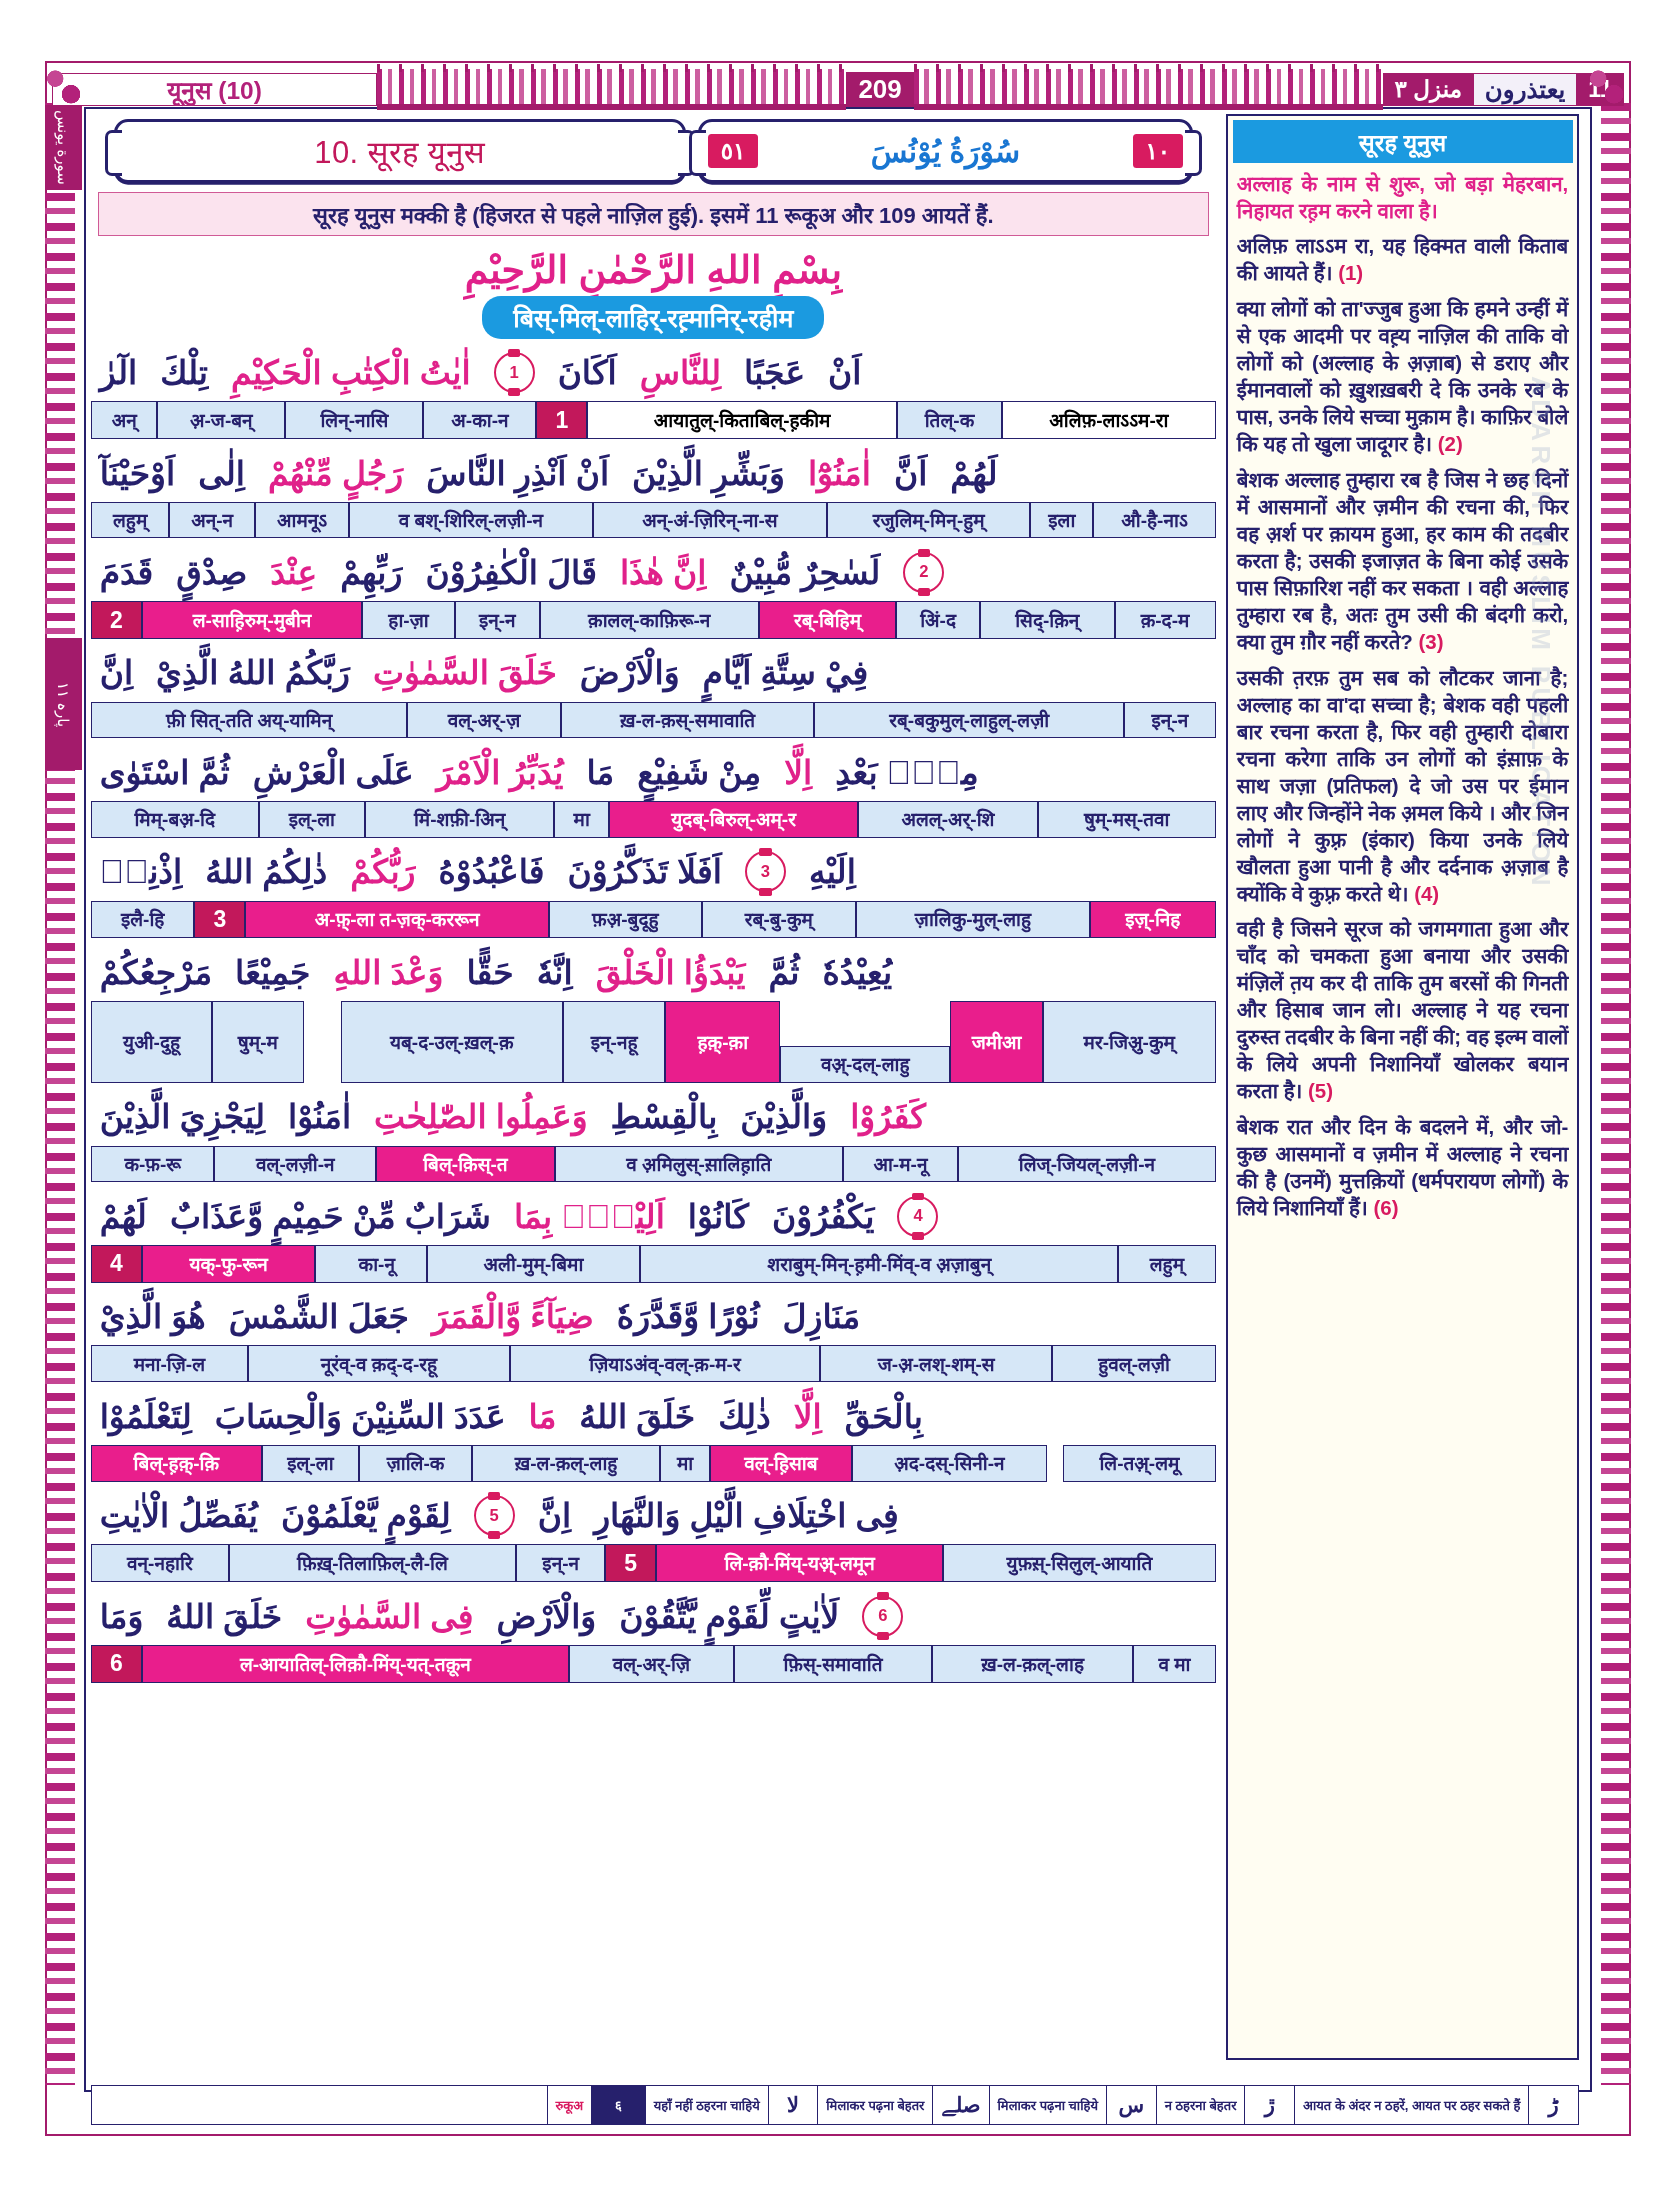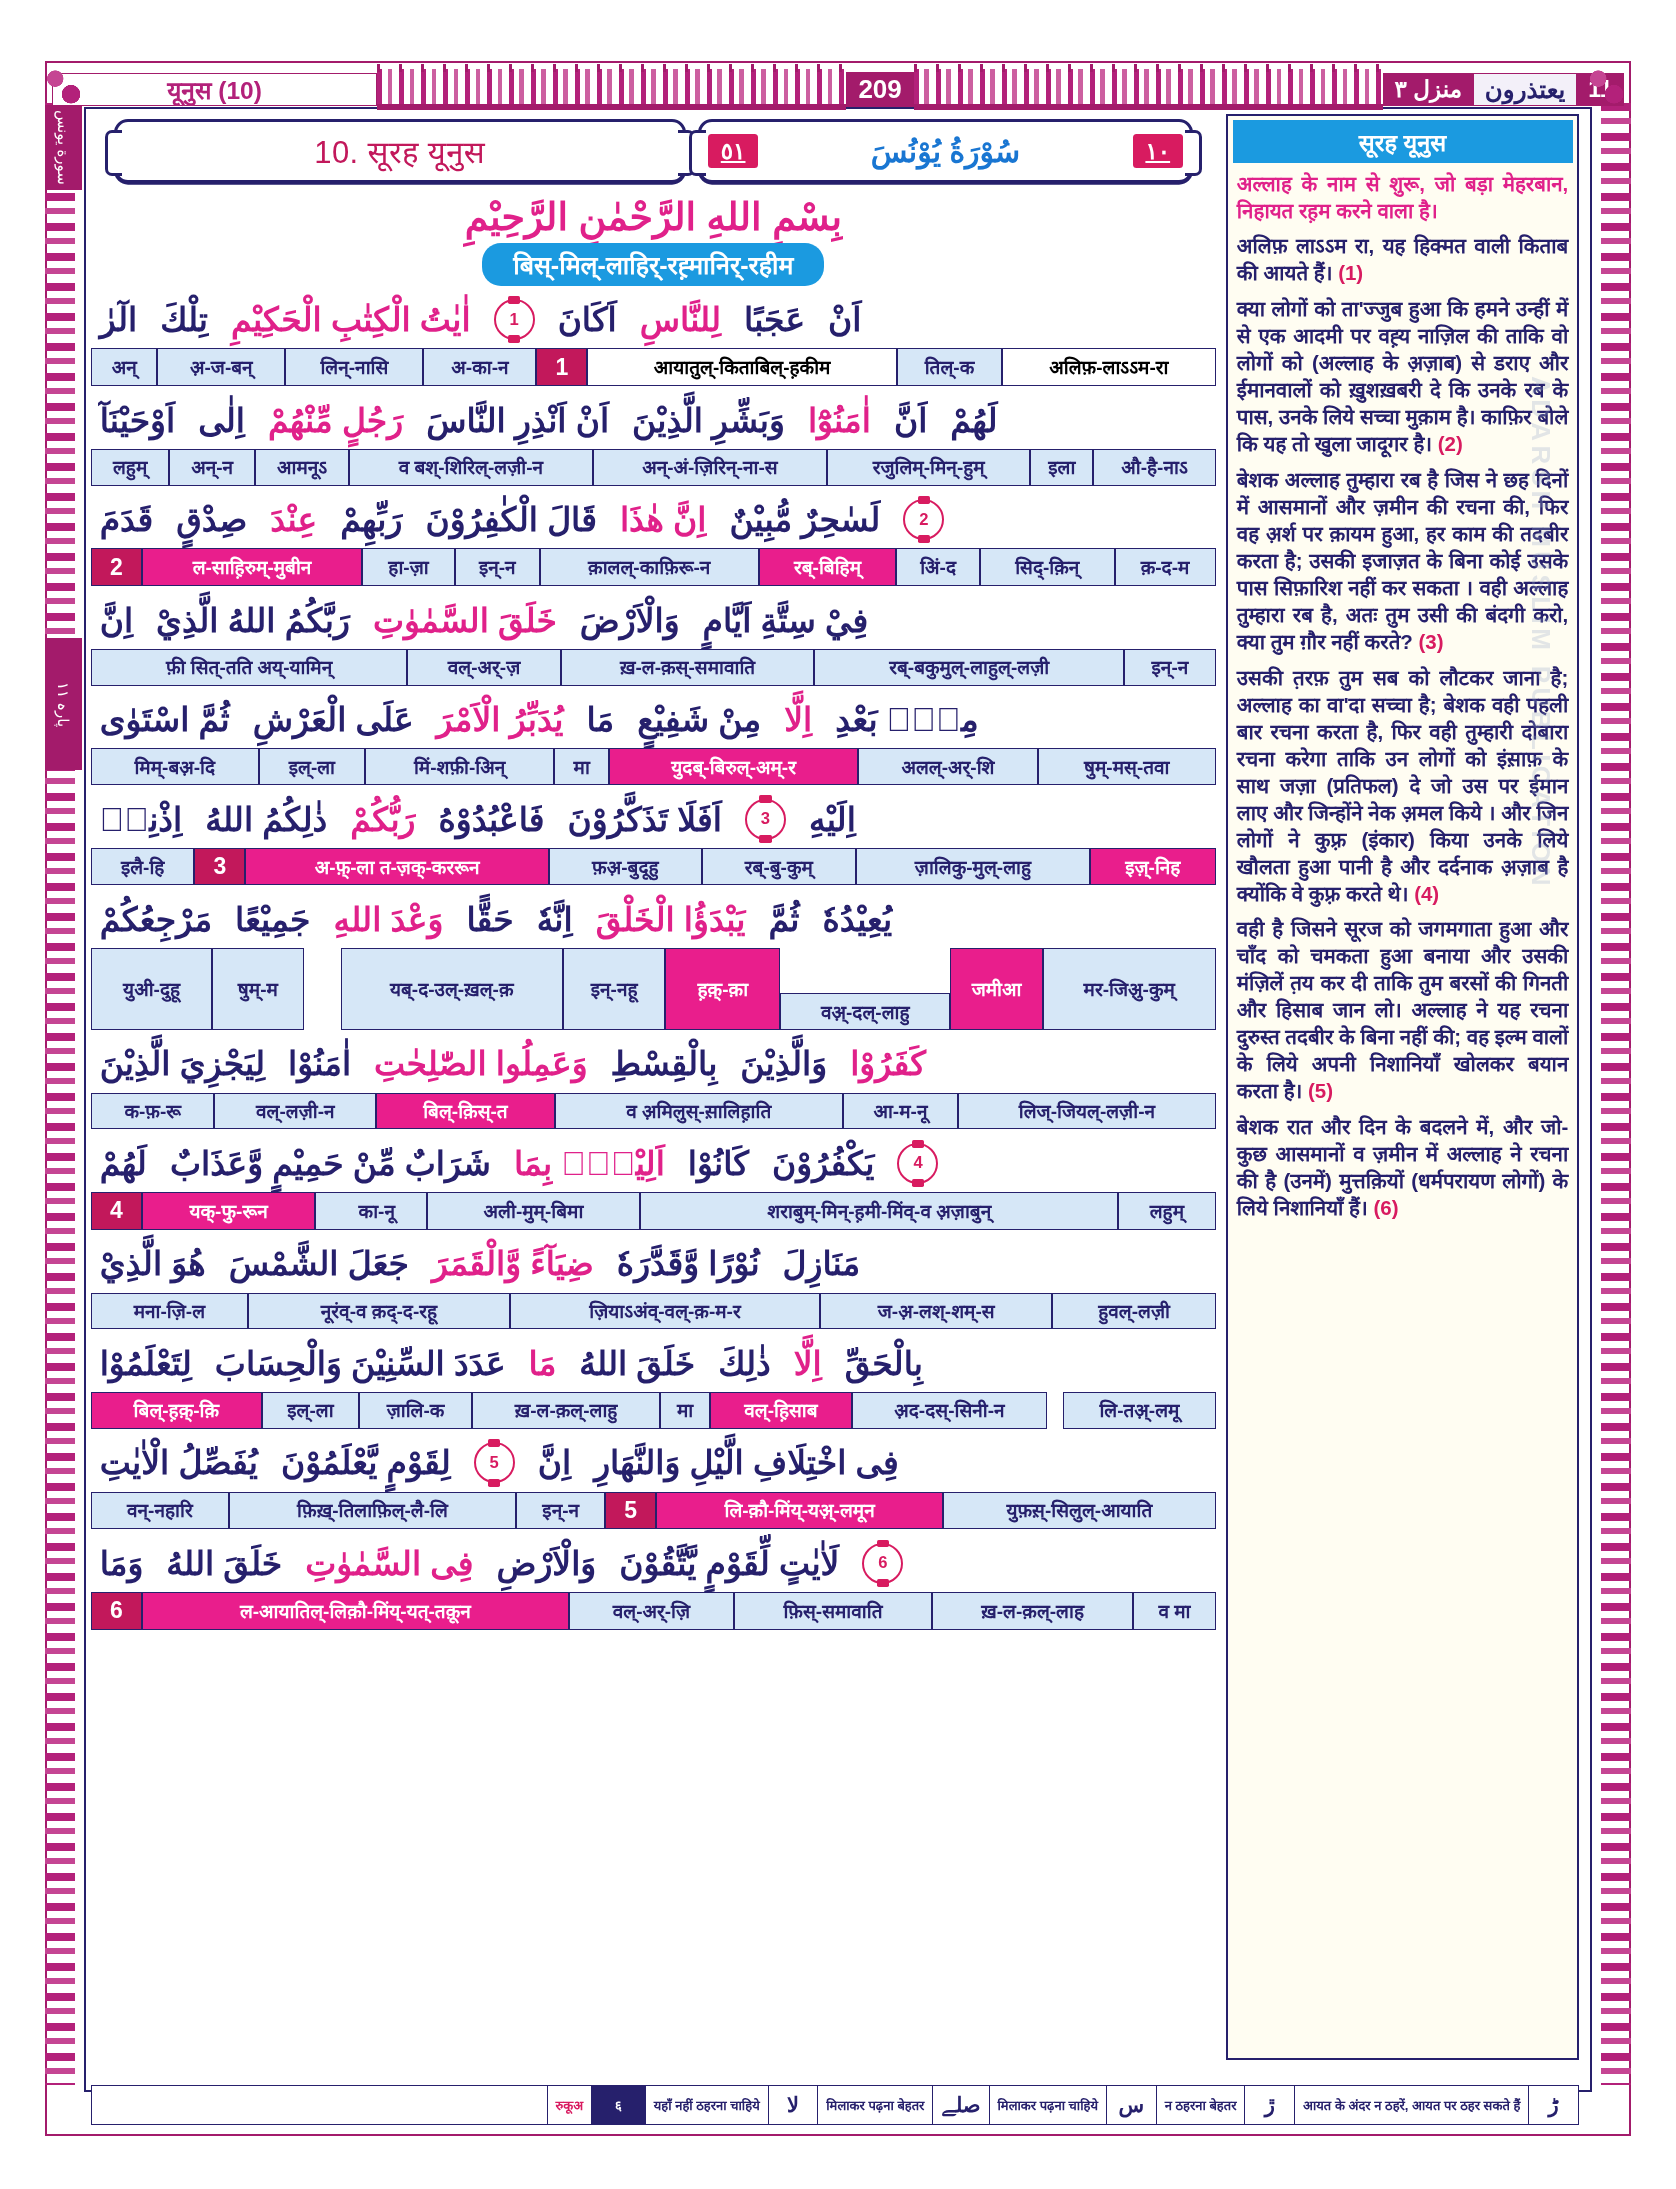--- a/index.html
+++ b/index.html
@@ -116,21 +116,20 @@
   .plaque:before{left:-12.2px;border-right:none;border-radius:7px 0 0 7px;}
   .plaque:after{right:-12.2px;border-left:none;border-radius:0 7px 7px 0;}
   .plaque-hi{flex:1 1 auto;margin-left:15.7px;}
   .plaque-hi .t{color:#c2185b;font-size:31px;font-weight:normal;letter-spacing:0.4px;}
   .plaque-ar{width:489px;margin-right:15.7px;gap:0;}
   .plaque-ar .inner{display:flex;align-items:center;justify-content:space-between;width:100%;padding:0 7px;}
   .num-chip{
     background:#d81b60;color:#fff;font-size:23px;font-weight:bold;
     padding:3.5px 8.7px;border-radius:3.5px;min-width:33px;text-align:center;
     direction:rtl;
-    text-decoration:underline;
   }
   .ar-title{color:#1976d2;font-size:30px;direction:rtl;font-weight:bold;}
 
   .mecca-note{
     margin:8.7px 7px 0 7px;background:#fbe3ee;border:1.3px solid #d05a96;
     color:#26206c;font-size:22px;font-weight:bold;text-align:center;padding:6.1px 3.5px;
   }
 
   
   .bism-ar{text-align:center;color:#e0218a;font-size:38px;direction:rtl;margin-top:12.2px;font-weight:bold;}
@@ -238,20 +237,21 @@
         </div>
         <div class="plaque plaque-ar">
           <div class="inner">
             <span class="num-chip">٥١</span>
             <span class="ar-title">سُوْرَةُ يُوْنُسَ</span>
             <span class="num-chip">١٠</span>
           </div>
         </div>
       </div>
 
+      <div class="mecca-note">सूरह यूनुस मक्की है (हिजरत से पहले नाज़िल हुई). इसमें 11 रूकूअ  और 109 आयतें हैं.</div>
 
       <div class="bism-ar">بِسْمِ اللهِ الرَّحْمٰنِ الرَّحِيْمِ</div>
       <div class="bism-hi">बिस्-मिल्-लाहिर्-रह़्मानिर्-रहीम</div>
 
       <div id="verses-host">
           <div class="vblock">
             <div class="ar-line">
               <span class="ar-w">الٓرٰ</span>
               <span class="ar-w">تِلْكَ</span>
               <span class="ar-w pink">اٰيٰتُ الْكِتٰبِ الْحَكِيْمِ</span>

